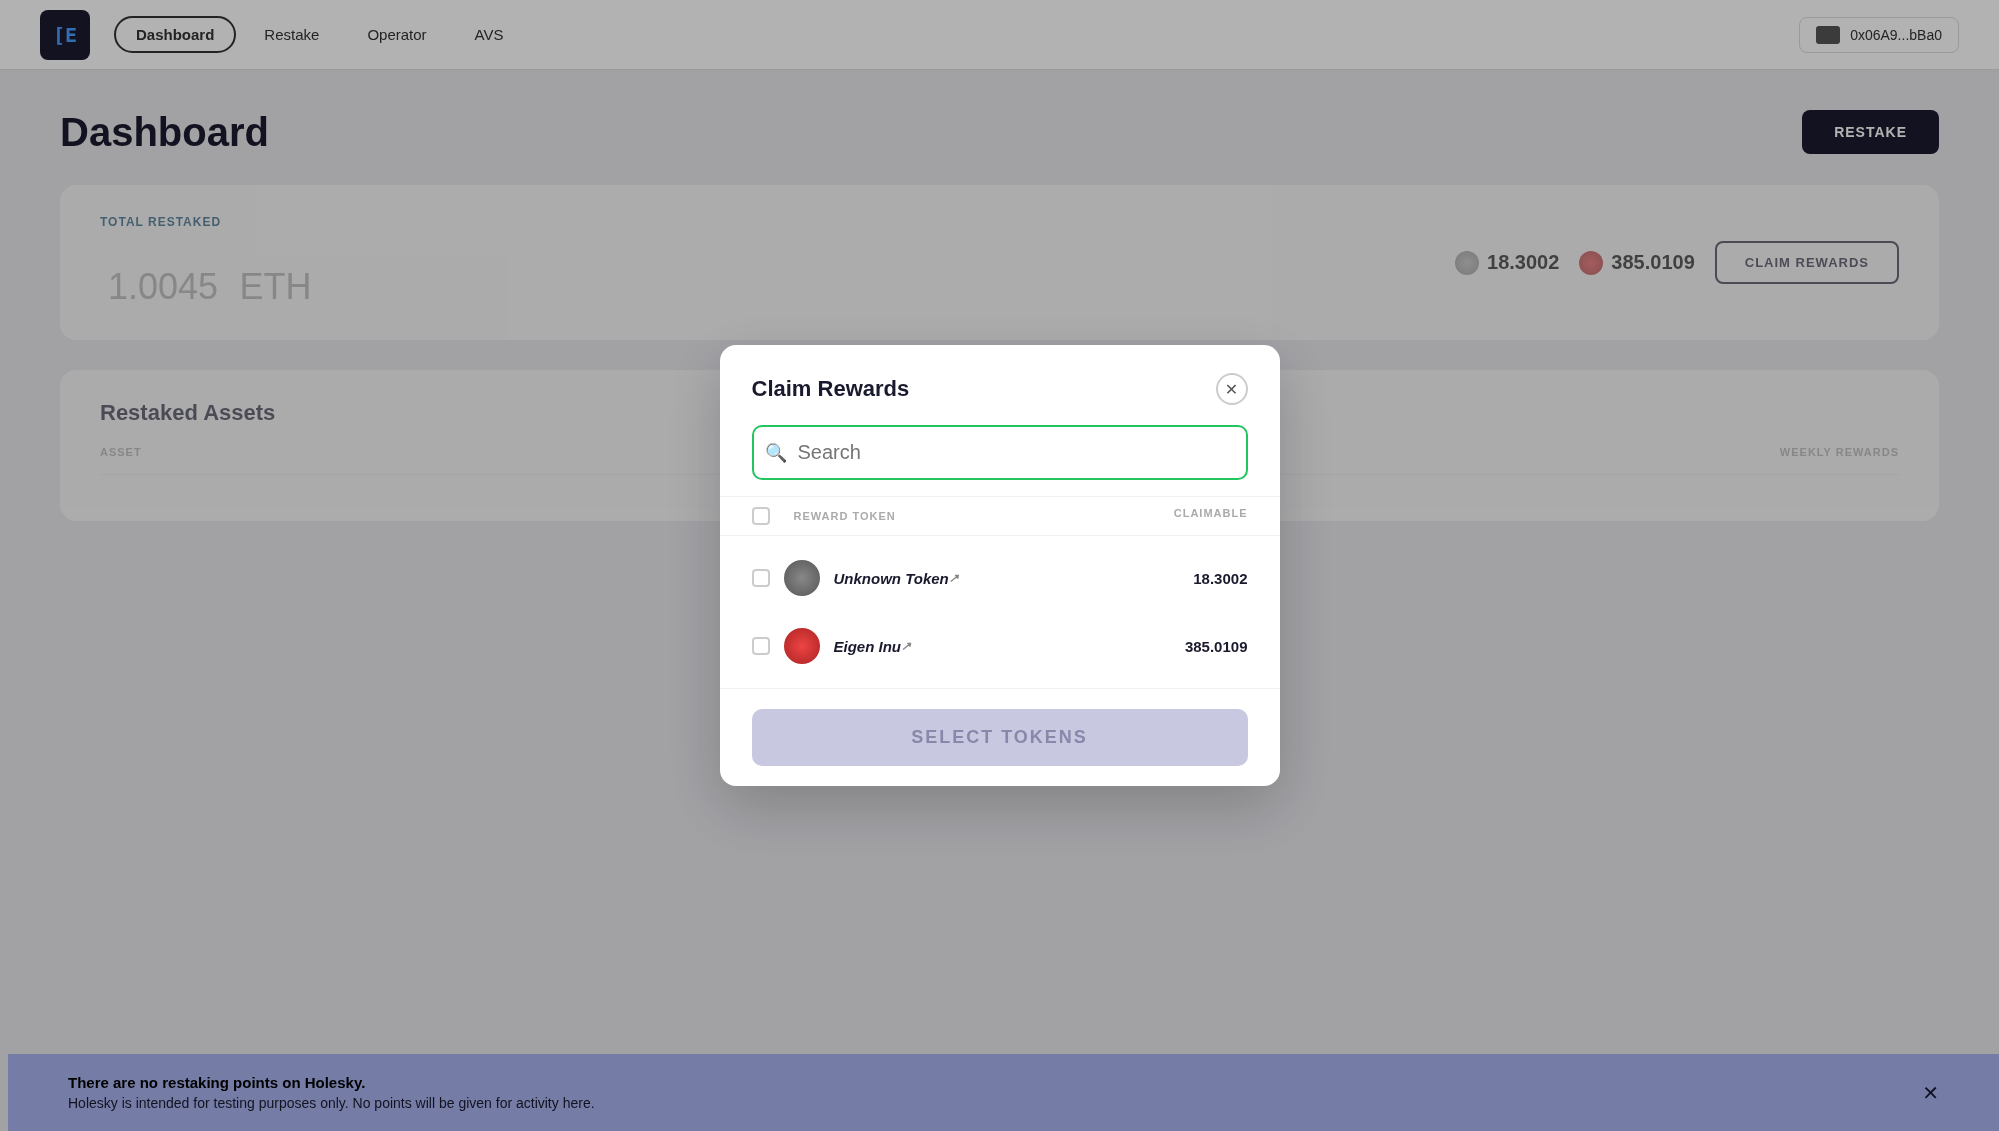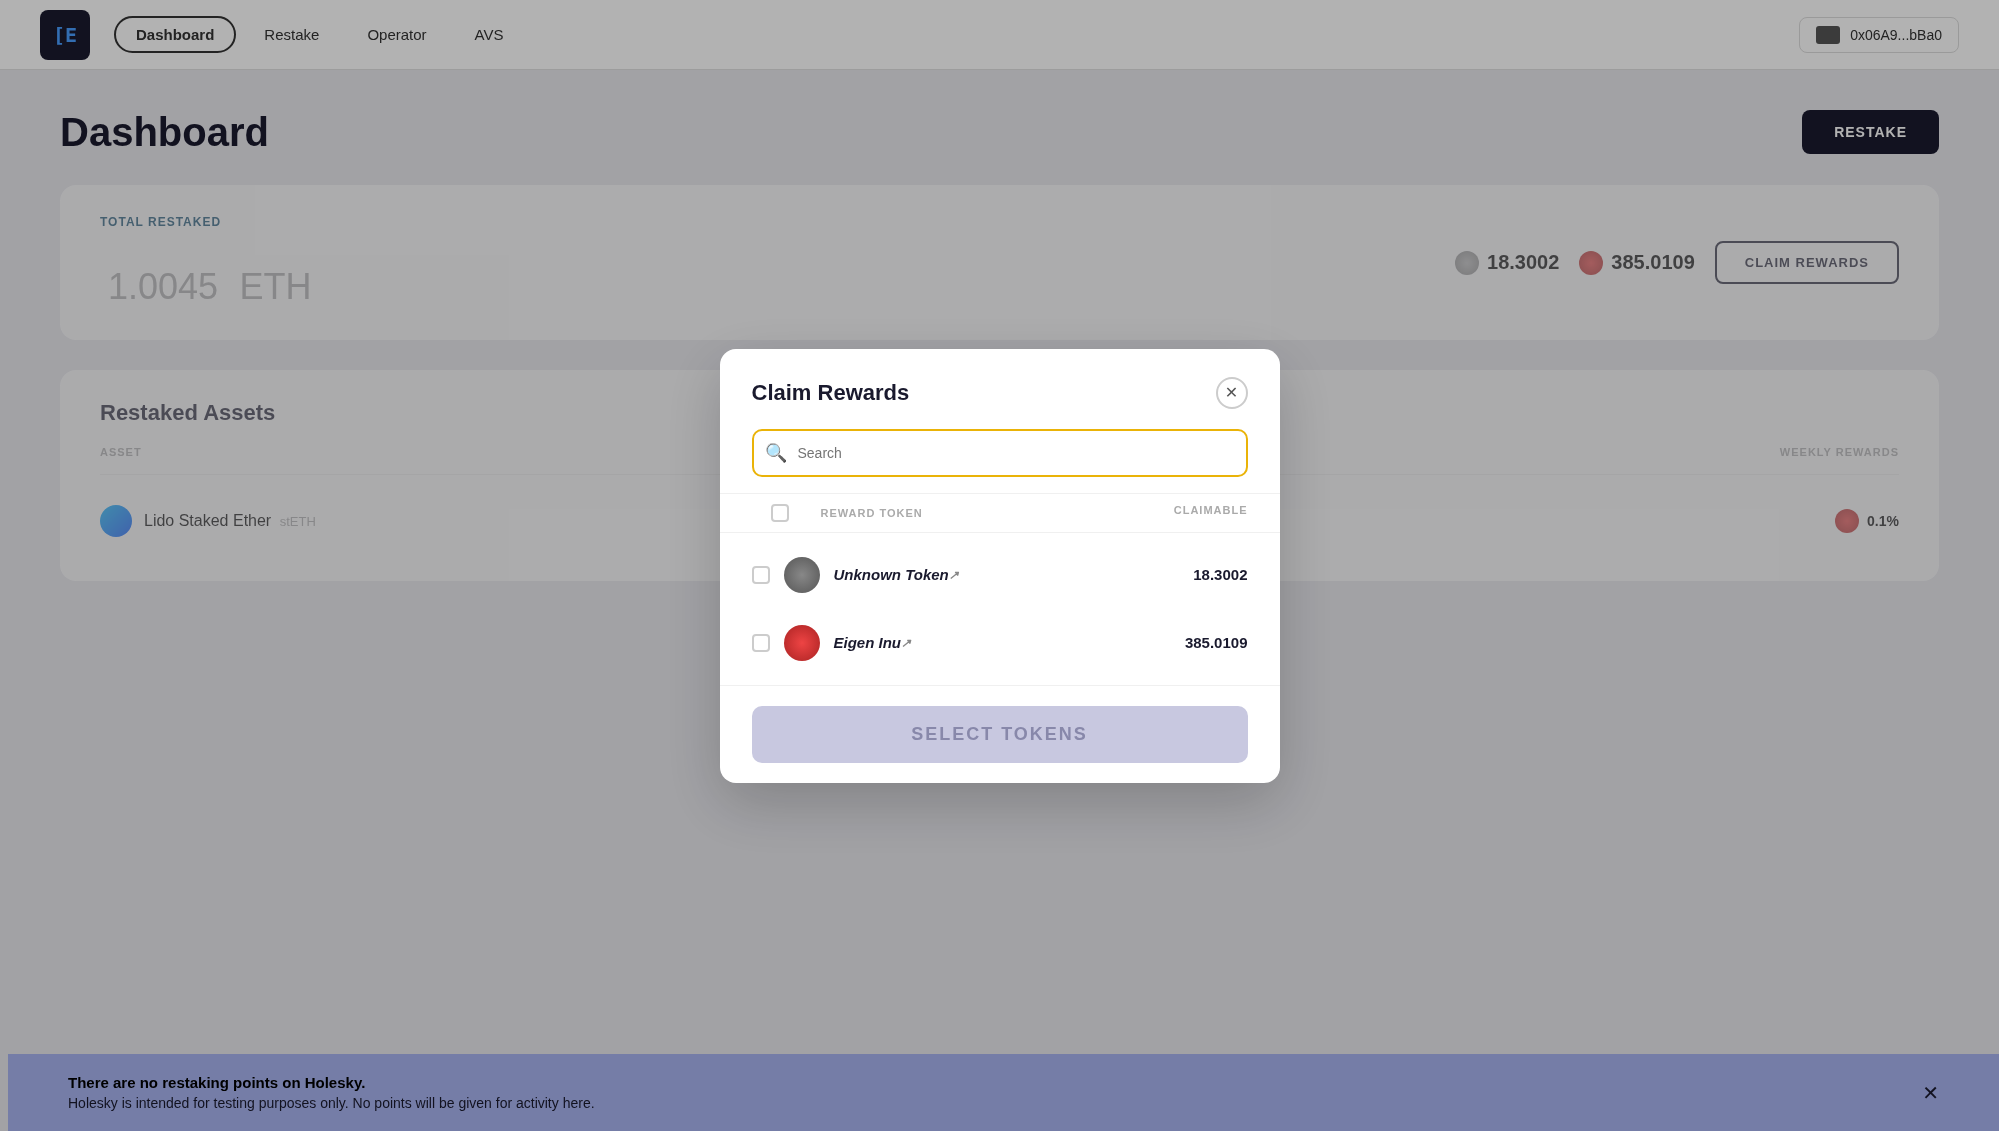--- a/index.html
+++ b/index.html
@@ -298,23 +298,23 @@
     }
 
     
     .search-container {
       margin: 0 32px 16px;
       position: relative;
     }
     .search-input {
       width: 100%;
       padding: 14px 16px 14px 44px;
-      border: 2px solid #eab308;
+      border: 2px solid #22c55e;
       border-radius: 10px;
-      font-size: 14px;
+      font-size: 20px;
       outline: none;
       color: #333;
     }
     .search-icon-wrap {
       position: absolute;
       left: 14px;
       top: 50%;
       transform: translateY(-50%);
       color: #888;
       font-size: 18px;
@@ -465,52 +465,38 @@
     </div>
   </div>
 
   <div class="assets-card">
     <div class="section-title">Restaked Assets</div>
     <div class="table-header">
       <span>ASSET</span>
       <span>RESTAKED BALANCE</span>
       <span>WEEKLY REWARDS</span>
     </div>
-    <div class="table-row">
-      <div class="asset-info">
-        <div class="asset-icon lido-icon"></div>
-        <span>
-          <span>Lido Staked Ether</span>
-          <span class="asset-ticker">stETH</span>
-        </span>
-      </div>
-      <span class="asset-balance">1.00</span>
-      <div class="weekly-reward">
-        <div class="eigen-small"></div>
-        <span>0.1%</span>
-      </div>
-    </div>
   </div>
 </div>
 
 <div class="overlay">
   <div class="modal">
 
     <div class="modal-header">
       <span class="modal-title">Claim Rewards</span>
       <button class="modal-close">✕</button>
     </div>
 
     <div class="search-container">
       <span class="search-icon-wrap">🔍</span>
       <input class="search-input" type="text" placeholder="Search" style="">
     </div>
 
     <div class="token-list-header">
-      <div style="display:flex;align-items:center;gap:32px;margin-left:19px;">
+      <div style="display:flex;align-items:center;gap:24px;">
         <div class="checkbox"></div>
         <span>REWARD TOKEN</span>
       </div>
       <span>CLAIMABLE</span>
     </div>
 
     <div class="token-rows">
 
       <div class="token-row">
         <div class="checkbox"></div>

